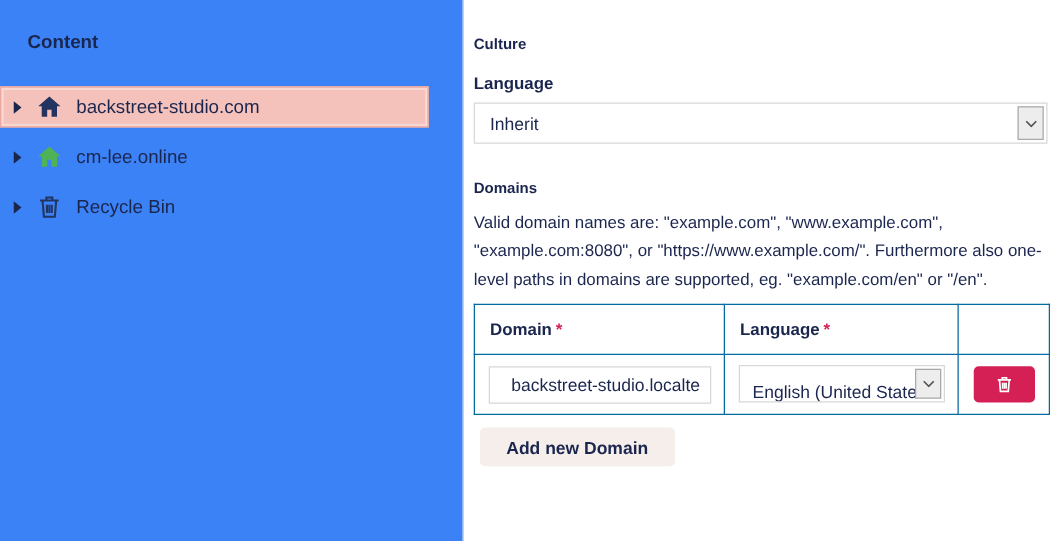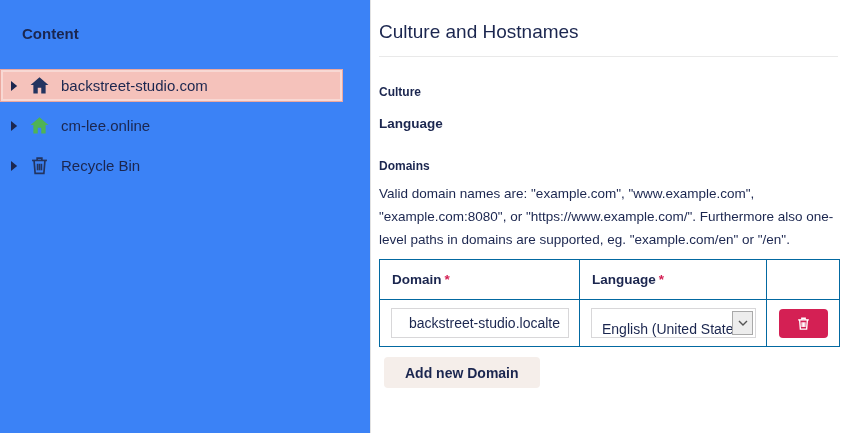--- a/index.html
+++ b/index.html
@@ -112,26 +112,33 @@
         </svg>
       </span>
       <span class="tree-label">Recycle Bin</span>
     </div>
 
   </div>
 </div>
 
 <div class="main">
 
-  <div class="panel-title">Culture and Hostnames</div>
 
   <div class="section-heading">Culture</div>
 
   <div class="field-label">Language</div>
 
+  <div class="select">
+    <span class="select-text">Inherit</span>
+    <span class="chev-box">
+      <svg width="10" height="6" viewBox="0 0 10 6" fill="none" stroke="#555" stroke-width="1.4">
+          <path d="M1 1 L5 5 L9 1"></path>
+        </svg>
+    </span>
+  </div>
 
   <div class="section-heading">Domains</div>
 
   <div class="description">Valid domain names are: "example.com", "www.example.com", "example.com:8080", or "https://www.example.com/". Furthermore also one-level paths in domains are supported, eg. "example.com/en" or "/en".</div>
 
   <table class="domains">
     <colgroup>
       <col class="col-domain">
         <col class="col-lang">
         <col class="col-action">

